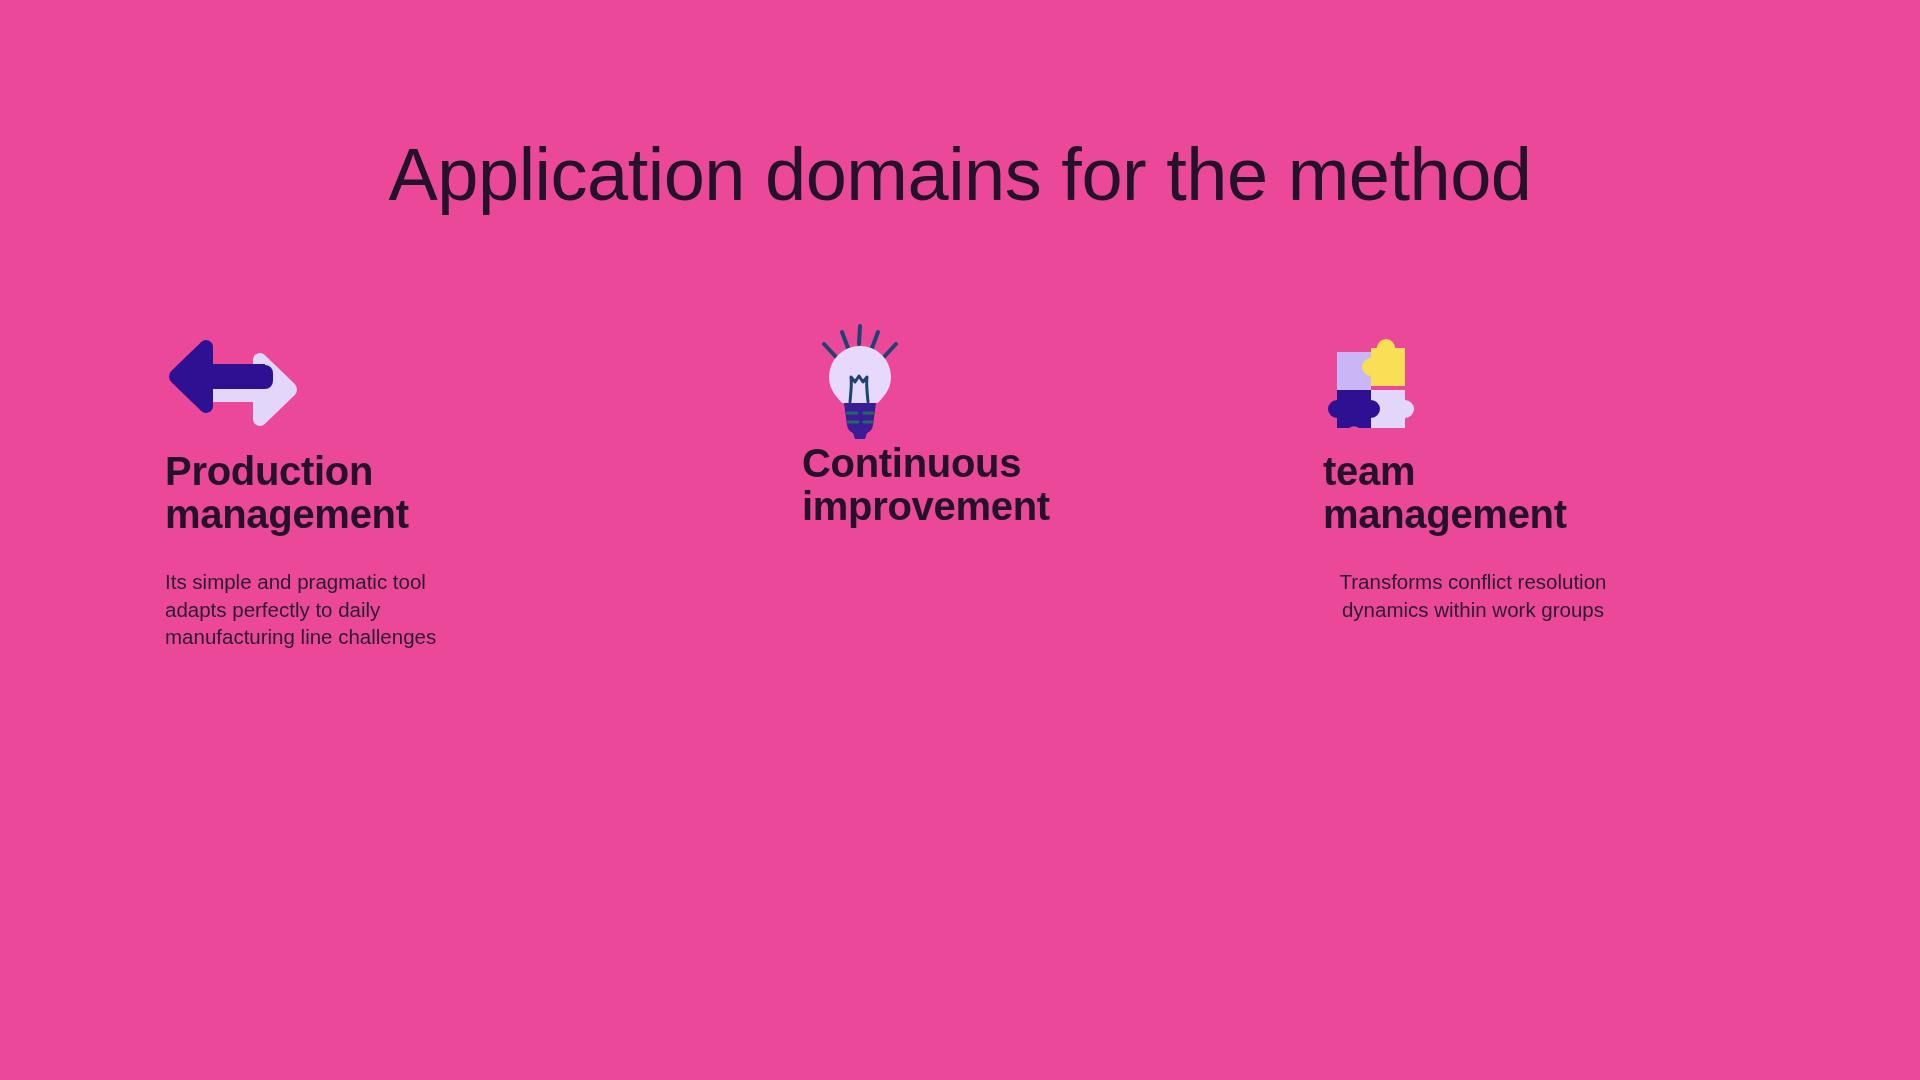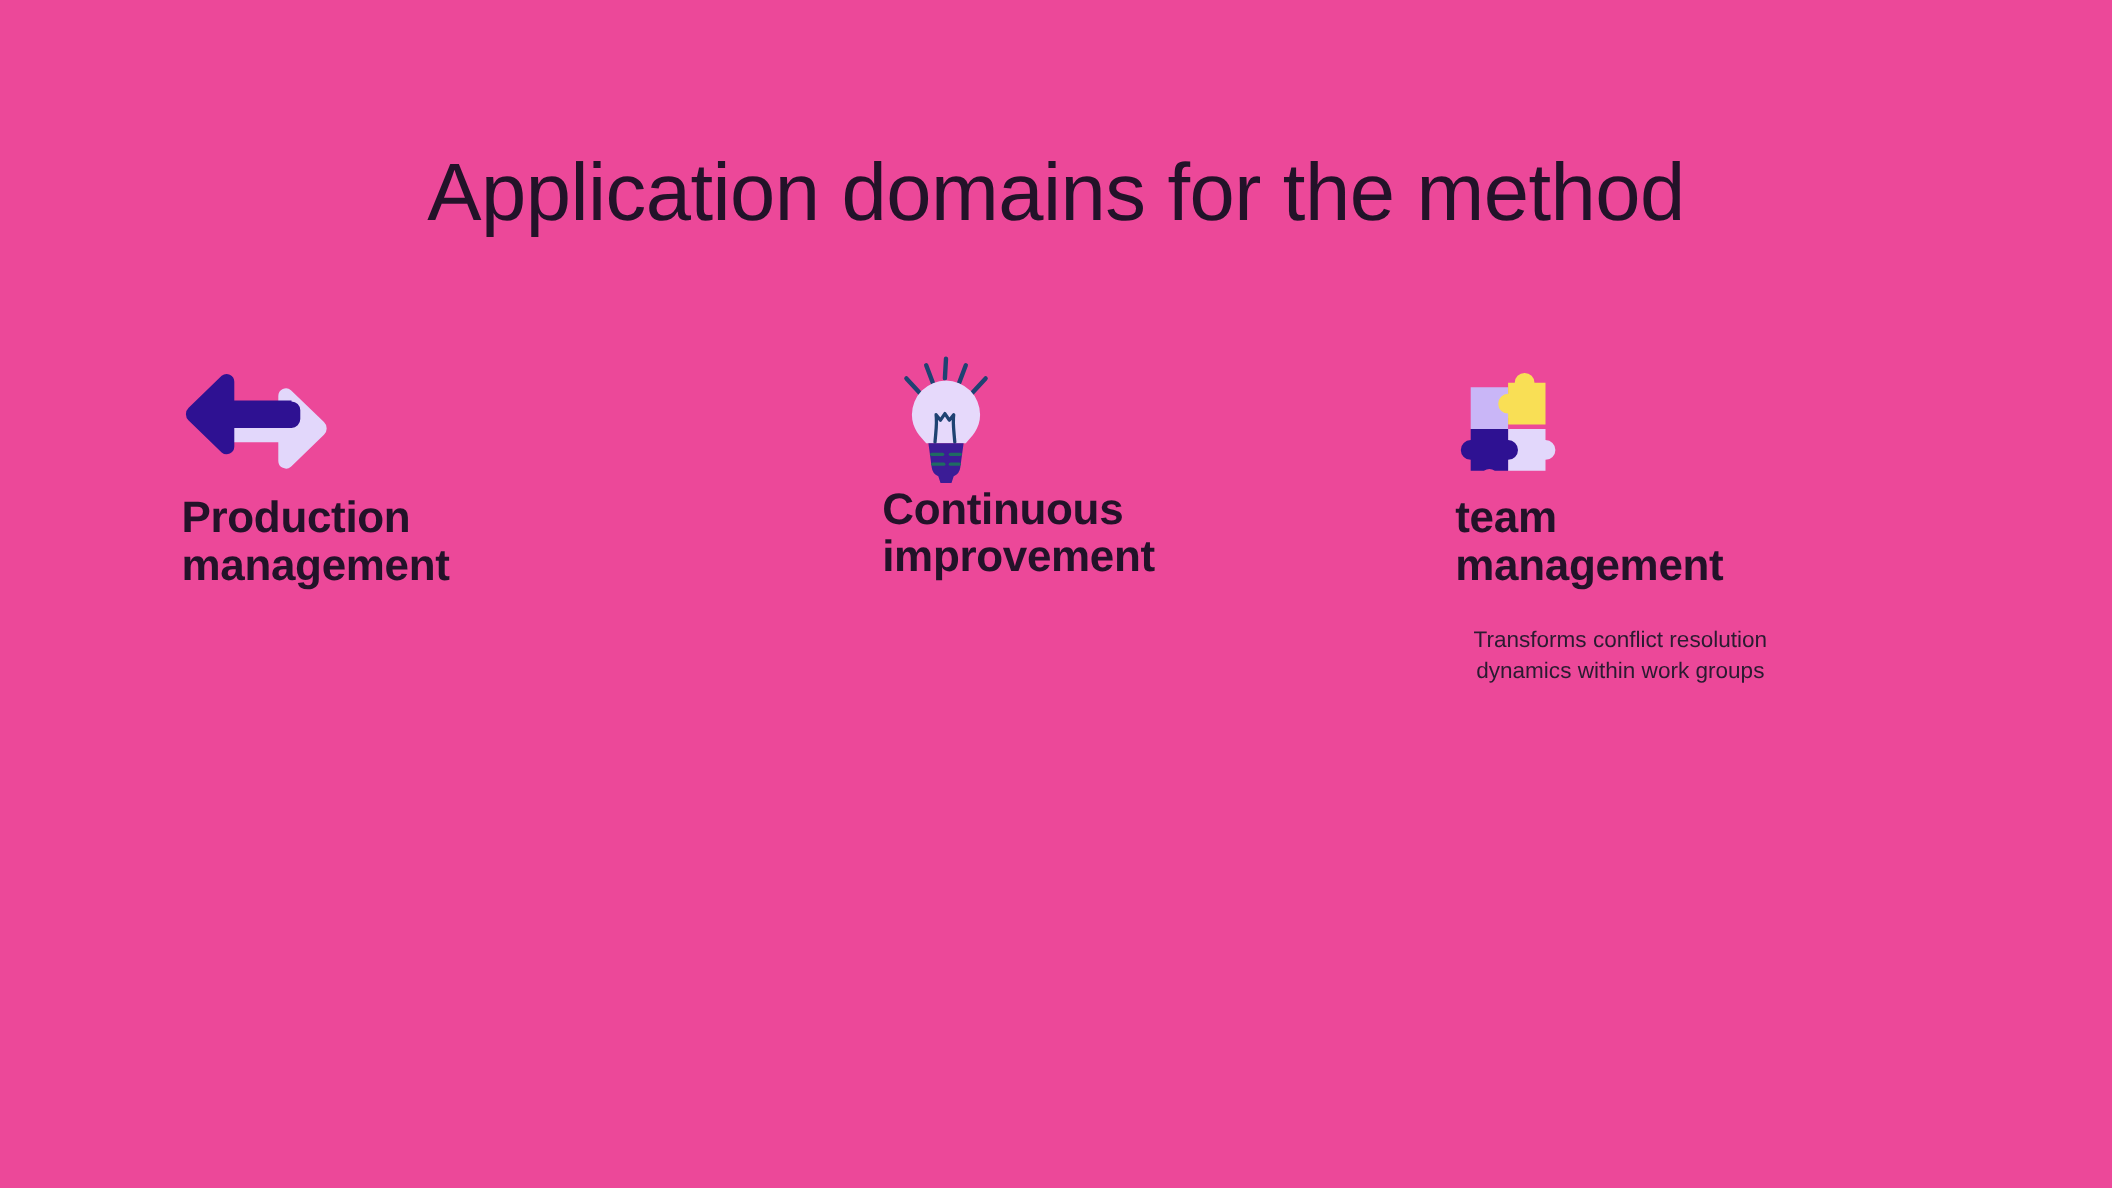--- a/index.html
+++ b/index.html
@@ -93,20 +93,21 @@
       <div class="icon-wrap">
         <svg width="140" height="115" viewBox="0 0 140 115" xmlns="http://www.w3.org/2000/svg">
 
           <path d="M42 47 h52 v-17 a7 7 0 0 1 11.5 -5.3 l30 29 a8 8 0 0 1 0 11.6 l-30 29 a7 7 0 0 1 -11.5 -5.3 v-17 h-52 a8 8 0 0 1 -8 -8 v-8 a8 8 0 0 1 8 -8 z" transform="translate(-6,0)" fill="#E2D7FB"></path>
 
           <path d="M98 22 h-52 v-17 a7 7 0 0 0 -11.5 -5.3 l-30 29 a8 8 0 0 0 0 11.6 l30 29 a7 7 0 0 0 11.5 -5.3 v-17 h52 a8 8 0 0 0 8 -8 v-8 a8 8 0 0 0 -8 -8 z" transform="translate(2,12)" fill="#2E1192"></path>
         </svg>
       </div>
       <h2 class="card-title">Production
 management</h2>
+      <p class="card-desc">Its simple and pragmatic tool adapts perfectly to daily manufacturing line challenges</p>
     </div>
 
     <div class="column col-2">
       <div class="icon-wrap">
         <svg width="120" height="118" viewBox="0 0 120 118" xmlns="http://www.w3.org/2000/svg">
 
           <g stroke="#1F4272" stroke-width="4" stroke-linecap="round" fill="none">
             <line x1="58" y1="4" x2="57" y2="22"></line>
             <line x1="40" y1="10" x2="46" y2="26"></line>
             <line x1="76" y1="10" x2="70" y2="26"></line>

